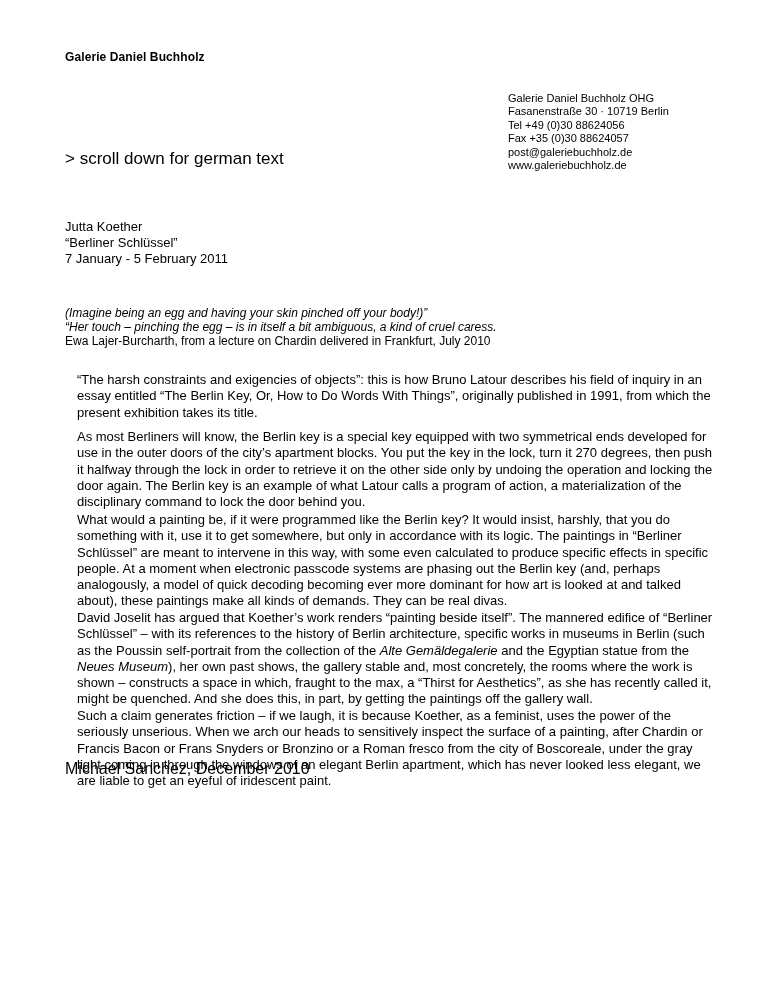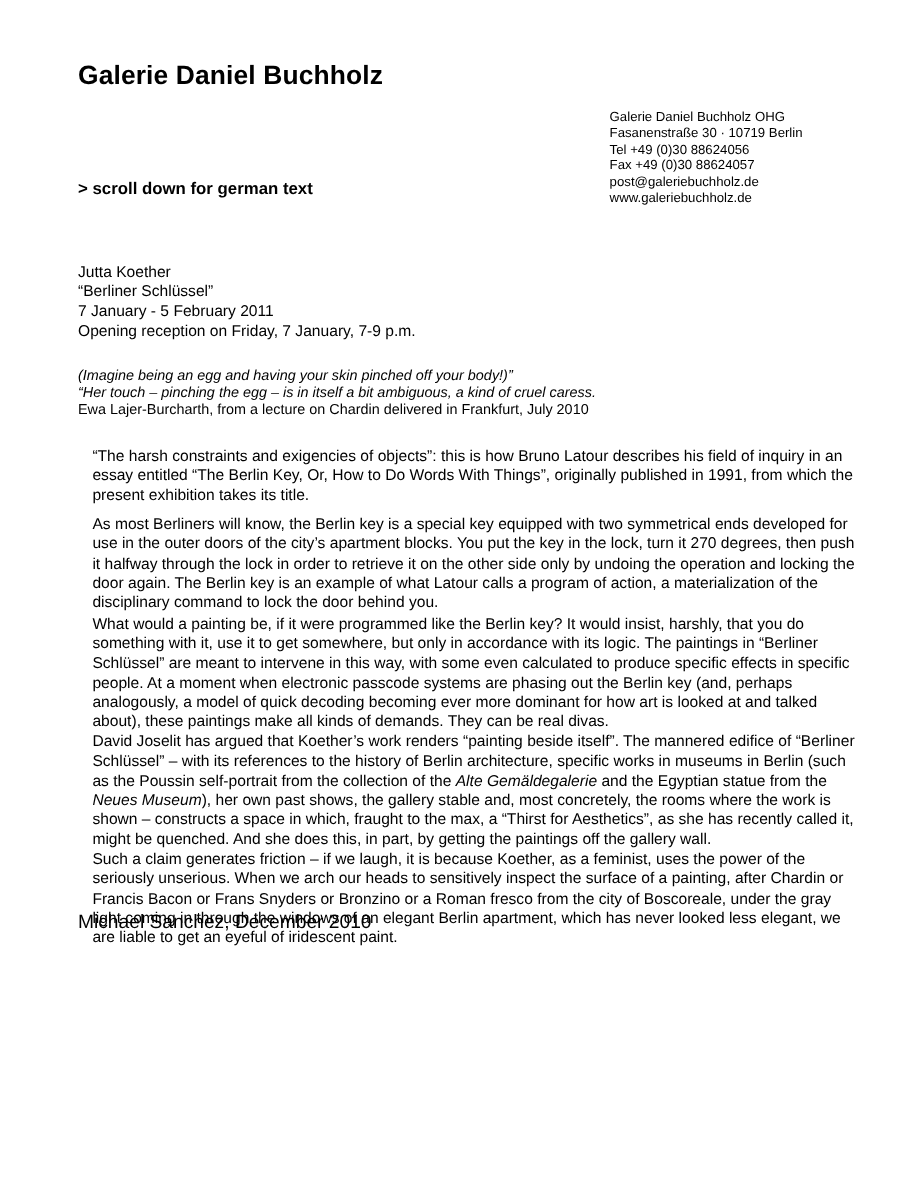--- a/index.html
+++ b/index.html
@@ -9,35 +9,35 @@
     height: 994px;
     background: #ffffff;
     color: #000000;
     font-family: "Liberation Sans", "DejaVu Sans", sans-serif;
     overflow: hidden;
   }
   .abs { position: absolute; }
 
   .gallery-title {
     left: 65px; top: 50px;
-    font-size: 22px;
+    font-size: 12px;
     font-weight: bold;
     letter-spacing: 0.1px;
     white-space: nowrap;
   }
   .contact-block {
     left: 508px; top: 54px;
     font-size: 11px;
     line-height: 13.4px;
     margin-top: 38px;
   }
   .scroll-note {
     left: 65px; top: 149px;
-    font-size: 14px;
-    font-weight: bold;
+    font-size: 17px;
+    font-weight: normal;
     white-space: nowrap;
     text-align: center;
   }
   .exhibition-block {
     left: 65px; top: 219px;
     font-size: 13px;
     line-height: 16.2px;
   }
   .exhibition-block .artist { font-weight: normal; }
   .epigraph-block {
@@ -68,32 +68,31 @@
 <body>
 
 <div class="page">
 
   <div class="abs gallery-title">Galerie Daniel Buchholz</div>
 
   <div class="abs contact-block">
     <div>Galerie Daniel Buchholz OHG</div>
     <div>Fasanenstraße 30 · 10719 Berlin</div>
     <div>Tel +49 (0)30 88624056</div>
-    <div>Fax +49 (0)30 88624057</div>
+    <div>Fax +35 (0)30 88624057</div>
     <div>post@galeriebuchholz.de</div>
     <div>www.galeriebuchholz.de</div>
   </div>
 
   <div class="abs scroll-note">&gt; scroll down for german text</div>
 
   <div class="abs exhibition-block">
     <div class="artist">Jutta Koether</div>
     <div>“Berliner Schlüssel”</div>
     <div>7 January - 5 February 2011</div>
-    <div>Opening reception on Friday, 7 January, 7-9 p.m.</div>
   </div>
 
   <div class="abs epigraph-block">
     <div class="quote-line">(Imagine being an egg and having your skin pinched off your body!)”</div>
     <div class="quote-line">“Her touch – pinching the egg – is in itself a bit ambiguous, a kind of cruel caress.</div>
     <div>Ewa Lajer-Burcharth, from a lecture on Chardin delivered in Frankfurt, July 2010</div>
   </div>
 
   <p class="abs bodypar par-1">“The harsh constraints and exigencies of objects”: this is how Bruno Latour describes his field of inquiry in an essay entitled “The Berlin Key, Or, How to Do Words With Things”, originally published in 1991, from which the present exhibition takes its title.</p>
   <p class="abs bodypar par-2">As most Berliners will know, the Berlin key is a special key equipped with two symmetrical ends developed for use in the outer doors of the city’s apartment blocks. You put the key in the lock, turn it 270 degrees, then push it halfway through the lock in order to retrieve it on the other side only by undoing the operation and locking the door again. The Berlin key is an example of what Latour calls a program of action, a materialization of the disciplinary command to lock the door behind you.</p>

